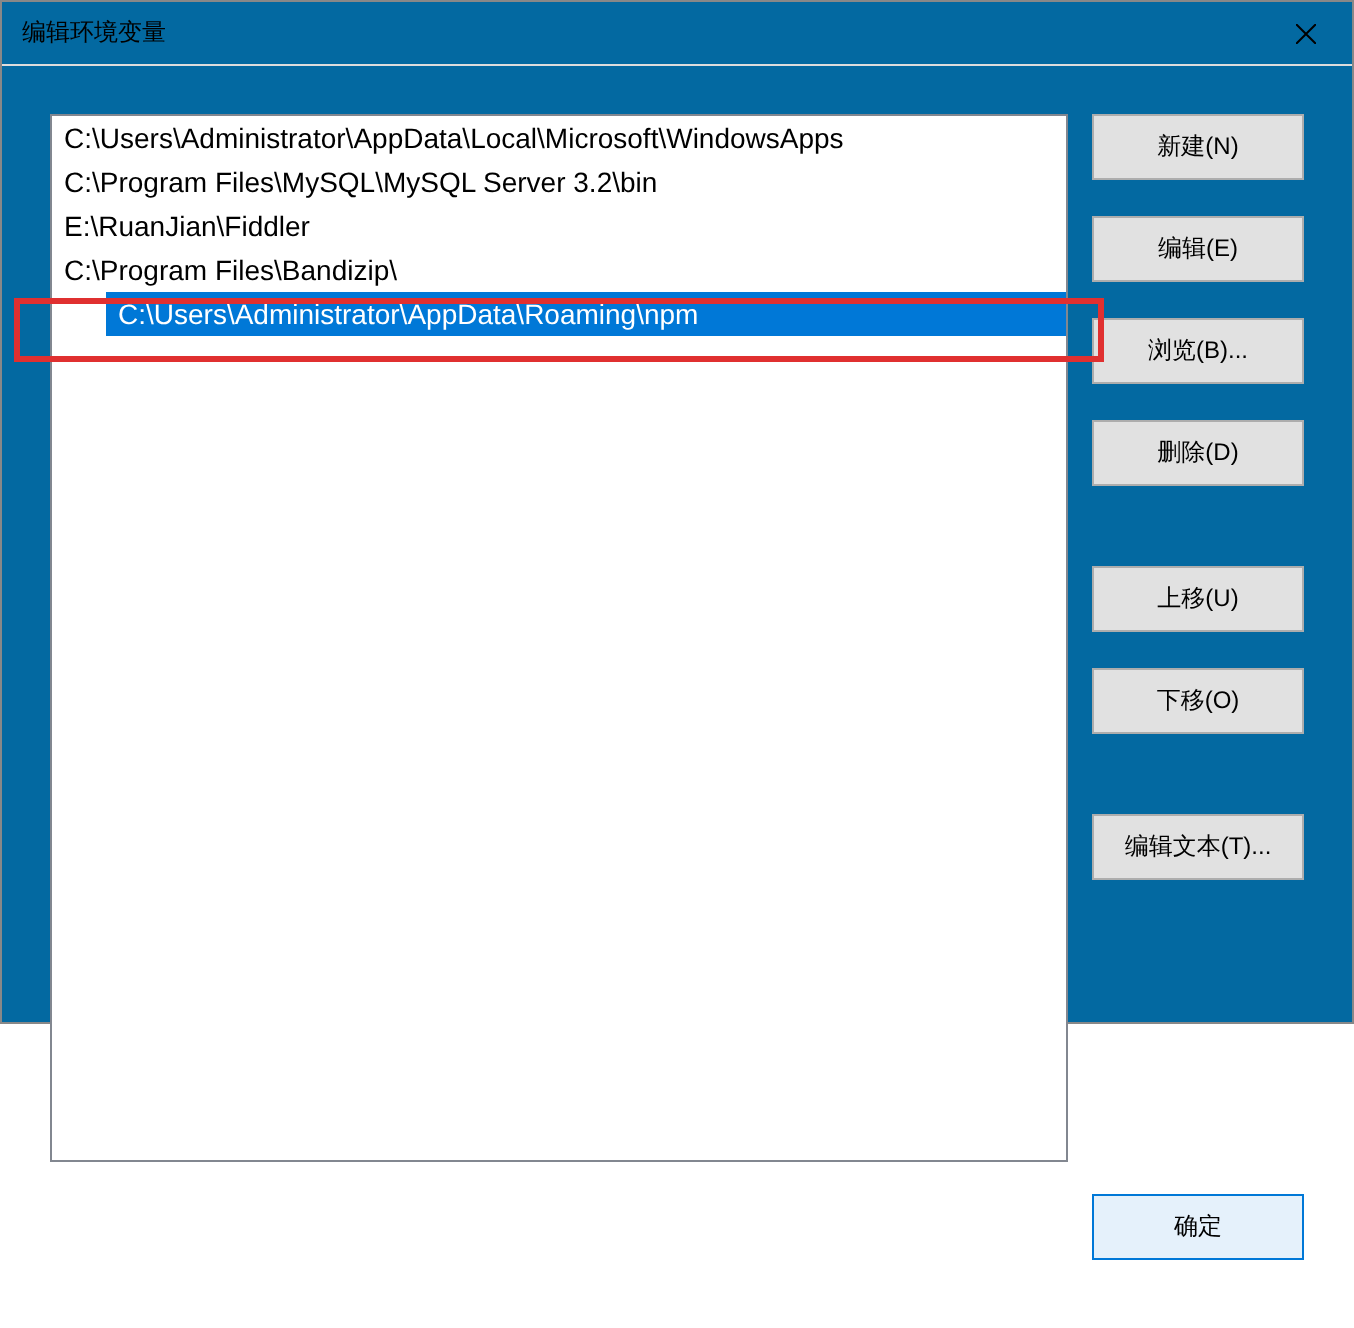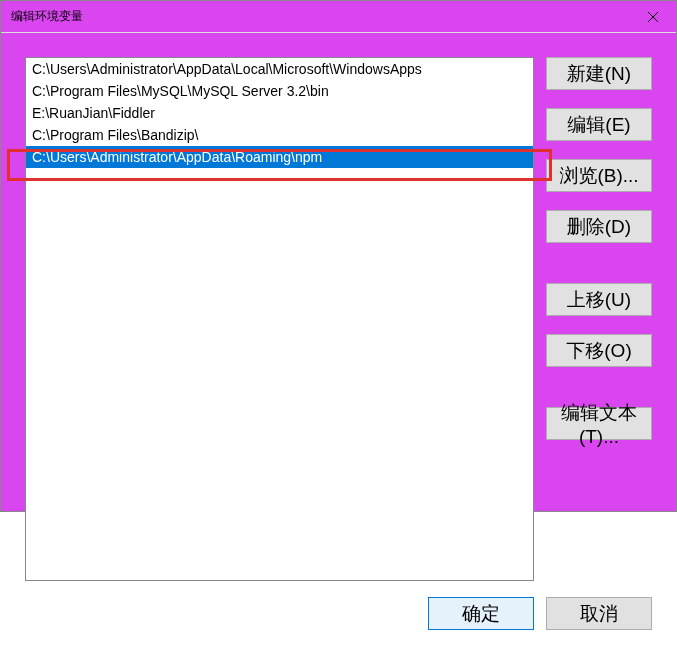--- a/index.html
+++ b/index.html
@@ -11,21 +11,21 @@
       padding: 0;
       background: #fff;
       width: 677px;
       height: 664px;
       overflow: hidden;
     }
     .dialog {
       width: 677px;
       height: 512px;
       border: 1px solid #888;
-      background: #d946ef;
+      background: #0369a1;
       display: flex;
       flex-direction: column;
       position: relative;
     }
     .titlebar {
       height: 32px;
       display: flex;
       align-items: center;
       padding: 0 0 0 10px;
       border-bottom: 1px solid #ddd;
@@ -64,40 +64,41 @@
     .list-item {
       padding: 4px 6px;
       white-space: nowrap;
       cursor: default;
       color: #000;
       font-size: 14px;
     }
     .list-item.selected {
       background: #0078d7;
       color: #fff;
+      margin-left: 27px;
     }
     .highlight-box {
       position: absolute;
       border: 3px solid #e03030;
       pointer-events: none;
       left: -18px;
       top: 92px;
       width: 545px;
       height: 32px;
     }
     .btn-col {
       width: 106px;
       display: flex;
       flex-direction: column;
     }
     .btn {
       height: 33px;
       border: 1px solid #adadad;
       background: #e1e1e1;
-      font-size: 19px;
+      font-size: 12px;
       color: #000;
       cursor: pointer;
       display: flex;
       align-items: center;
       justify-content: center;
       padding: 0;
     }
     .footer {
       display: flex;
       justify-content: flex-end;
@@ -154,16 +155,15 @@
       <button class="btn">上移(U)</button>
       <div class="gap-s"></div>
       <button class="btn">下移(O)</button>
       <div class="gap-m"></div>
       <button class="btn">编辑文本(T)...</button>
     </div>
   </div>
 
   <div class="footer">
     <button class="btn focused">确定</button>
-    <button class="btn">取消</button>
   </div>
 
 </div>
 
 </body></html>

